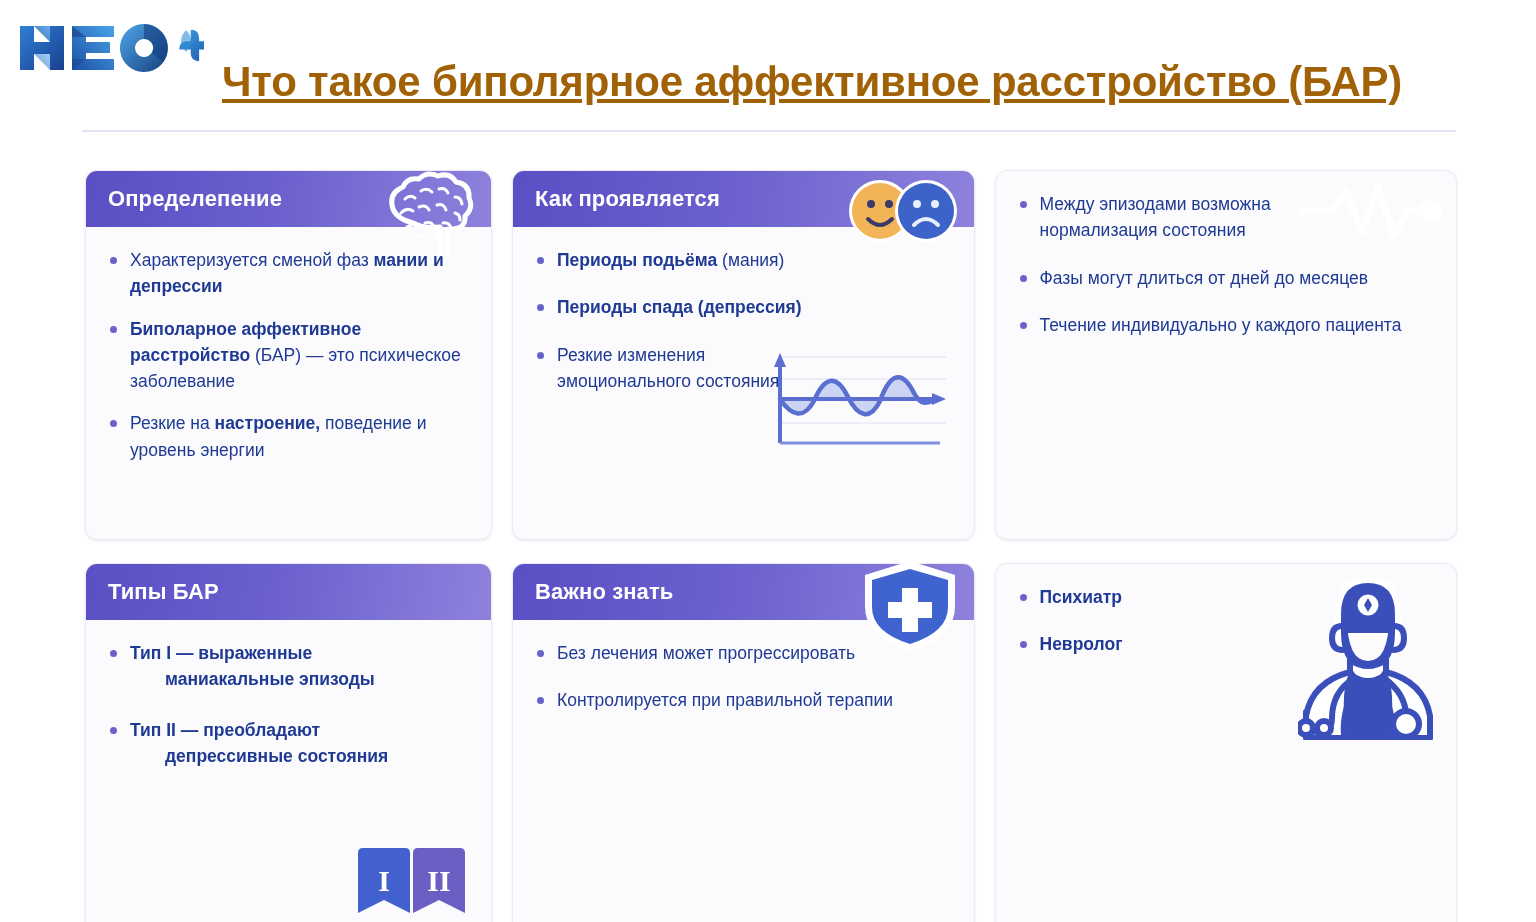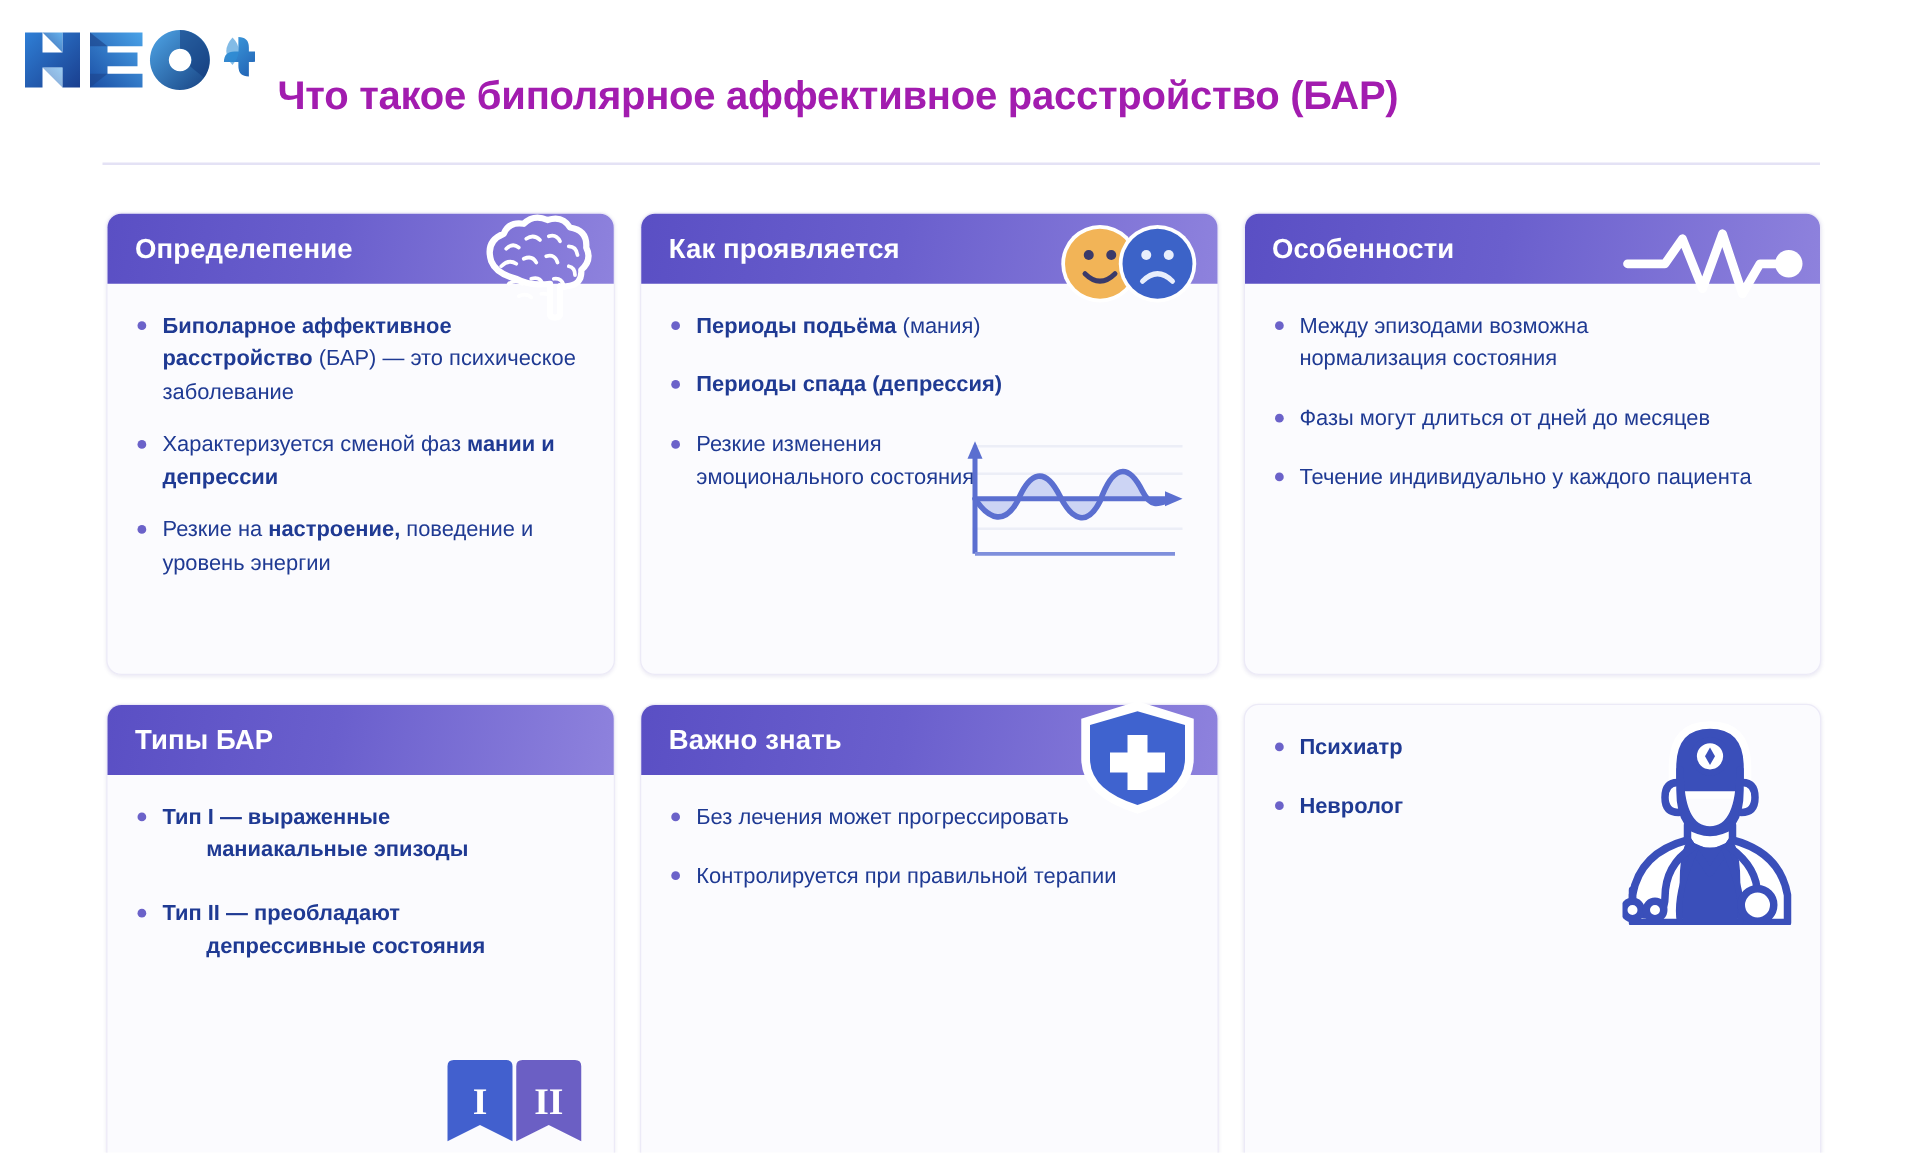--- a/index.html
+++ b/index.html
@@ -11,23 +11,24 @@
   }
   .page { position: relative; width: 1536px; height: 922px; background: #ffffff; }
 
   
   .brand-logo {
     position: absolute; left: 14px; top: 16px;
     width: 190px; height: 62px;
   }
   .page-title {
     position: absolute; left: 222px; top: 58px;
-    font-size: 32px; font-weight: 700;
-    color: #a21caf; letter-spacing: -0.2px;
+    font-size: 42px; font-weight: 700;
+    color: #a16207; letter-spacing: -0.2px;
     white-space: nowrap;
+    text-decoration: underline;
   }
   .title-rule {
     position: absolute; left: 82px; top: 130px;
     width: 1374px; height: 2px;
     background: #e4e2f5;
   }
 
   
   .grid {
     position: absolute; left: 85px; top: 170px;
@@ -172,24 +173,24 @@
             <path d="M46 54 q7 -2 9 4"></path>
             <path d="M64 54 q6 -1 8 5"></path>
             <path d="M36 68 q6 -3 10 1"></path>
             <path d="M54 66 q6 -1 8 4"></path>
           </g>
         </g>
       </svg>
       <div class="card-body">
         <ul class="bullets">
           <li>
+            <span class="reg">Характеризуется сменой фаз </span><b>мании и депрессии</b>
+          </li>
+          <li>
             <b>Биполарное аффективное расстройство</b><span class="reg"> (БАР) — это психическое заболевание</span>
-          </li>
-          <li>
-            <span class="reg">Характеризуется сменой фаз </span><b>мании и депрессии</b>
           </li>
           <li>
             <span class="reg">Резкие на </span><b>настроение,</b><span class="reg"> поведение и уровень энергии</span>
           </li>
         </ul>
       </div>
     </section>
 
     <section class="card">
       <div class="card-head">
@@ -230,23 +231,20 @@
         <path d="M18 56 C 30 74 42 76 52 58 C 62 34 74 30 86 54 C 96 74 108 78 118 58 C 128 30 140 26 152 50 C 160 66 168 58 176 56" fill="none" stroke="#5b6fd0" stroke-width="4.5" stroke-linecap="round"></path>
         <line x1="18" y1="56" x2="172" y2="56" stroke="#5b6fd0" stroke-width="4"></line>
         <polygon points="184,56 170,50 170,62" fill="#5b6fd0"></polygon>
         <line x1="18" y1="100" x2="18" y2="22" stroke="#5b6fd0" stroke-width="4"></line>
         <polygon points="18,10 12,24 24,24" fill="#5b6fd0"></polygon>
         <line x1="18" y1="100" x2="178" y2="100" stroke="#7f8fdc" stroke-width="3"></line>
       </svg>
     </section>
 
     <section class="card">
-      <div class="card-head">
-        <span class="title">Особенности</span>
-      </div>
       <svg class="head-icon icon-pulse" viewBox="0 0 150 68">
         <polyline points="4,34 34,34 48,14 64,54 80,10 96,58 110,34 130,34" fill="none" stroke="#ffffff" stroke-width="7" stroke-linejoin="round" stroke-linecap="round"></polyline>
         <circle cx="133" cy="34" r="11" fill="#ffffff"></circle>
       </svg>
       <div class="card-body">
         <ul class="bullets loose">
           <li style="max-width:300px">
             <span class="reg">Между эпизодами возможна нормализация состояния</span>
           </li>
           <li>

